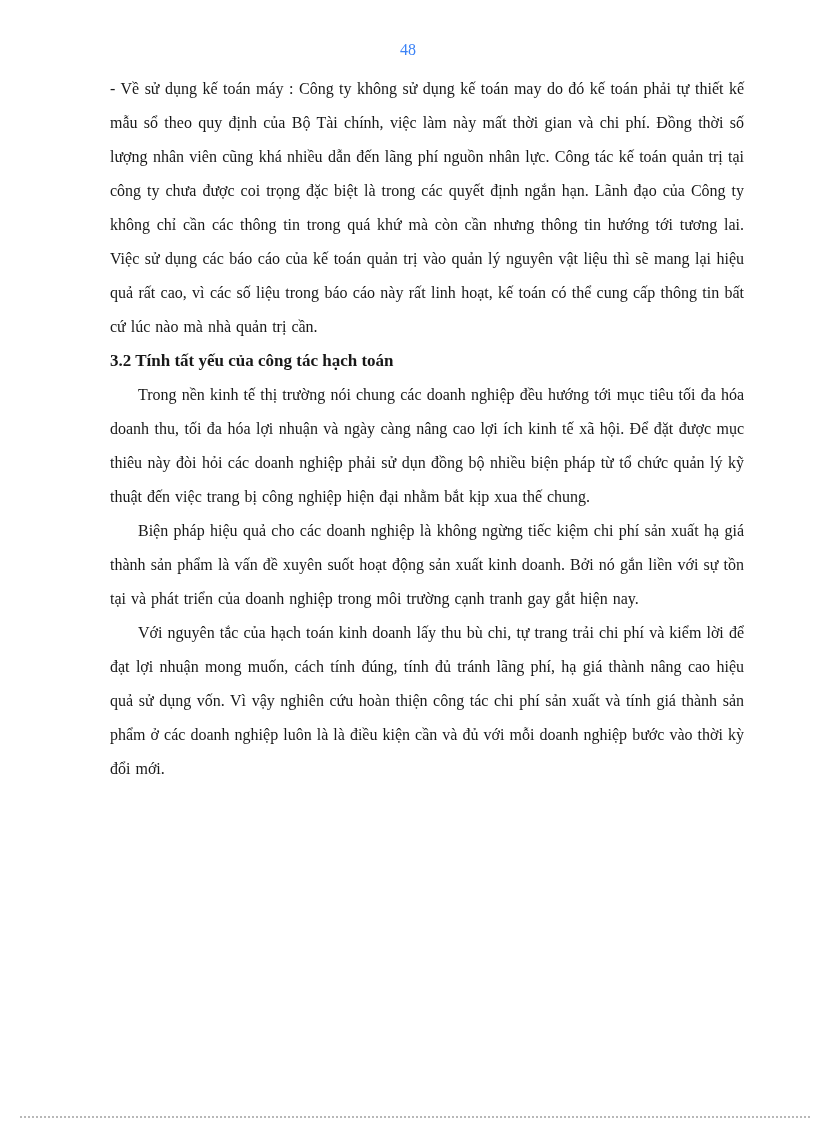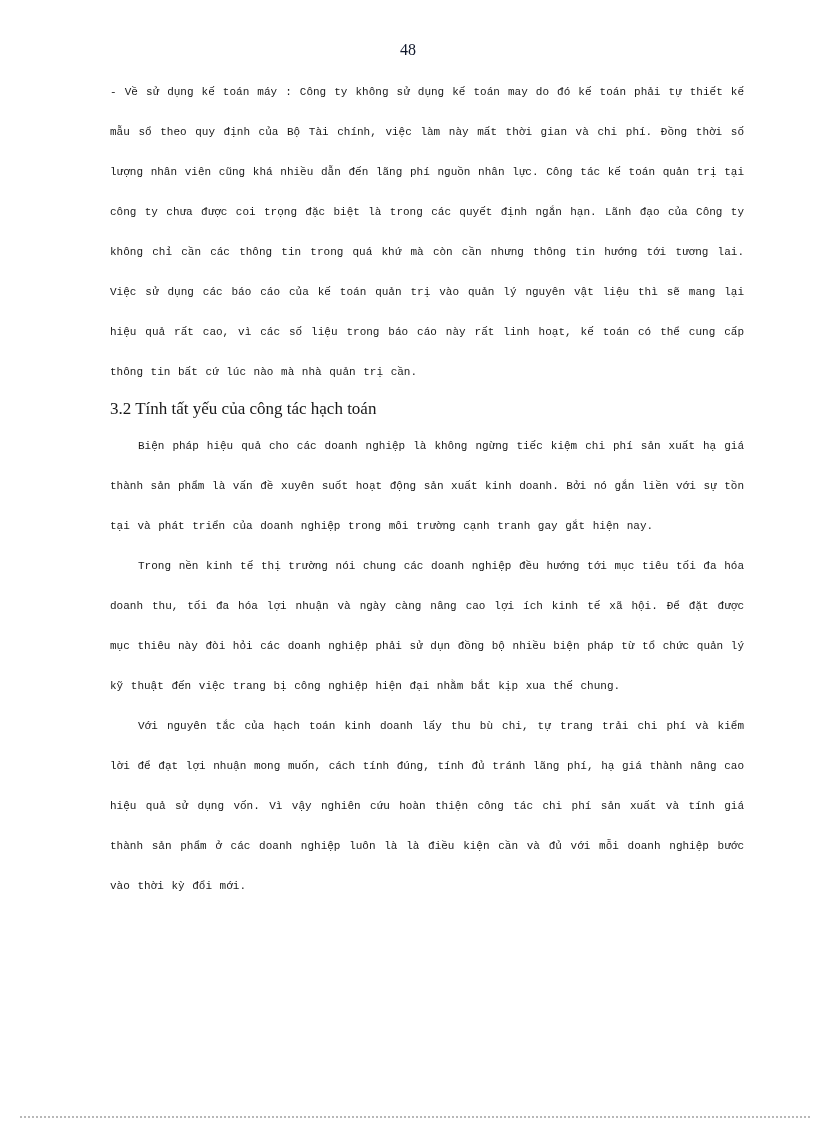--- a/index.html
+++ b/index.html
@@ -19,44 +19,43 @@
     font-family: "Liberation Serif", "DejaVu Serif", serif;
     color: #181818;
   }
 
   .page-number {
     padding-top: 38px;
     text-align: center;
     font-size: 16px;
     line-height: 24px;
     margin-bottom: 10px;
-    color: #0f172a;
+    color: #3b82f6;
   }
 
   .text-block {
     padding-left: 110px;
     padding-right: 72px;
   }
 
   p.body-para {
-    font-size: 11px;
-    line-height: 40px;
+    font-size: 16px;
+    line-height: 34px;
     text-align: justify;
     word-spacing: 1px;
-    font-family: Liberation Mono, monospace;
   }
 
   p.body-para.indent {
     text-indent: 28px;
   }
 
   h2.section-heading {
     font-size: 17px;
     line-height: 34px;
-    font-weight: normal;
+    font-weight: bold;
     text-align: left;
   }
 
   .page-break-dots {
     position: absolute;
     left: 20px;
     right: 6px;
     bottom: 5px;
     height: 0;
     border-top: 2px dotted #b8b8b8;
@@ -68,23 +67,23 @@
 <div class="page">
 
   <div class="page-number">48</div>
 
   <div class="text-block">
 
     <p class="body-para">- Về sử dụng kế toán máy : Công ty không sử dụng kế toán may do đó kế toán phải tự thiết kế mẫu sổ theo quy định của Bộ Tài chính, việc làm này mất thời gian và chi phí. Đồng thời số lượng nhân viên cũng khá nhiều dẫn đến lãng phí nguồn nhân lực. Công tác kế toán quản trị tại công ty chưa được coi trọng đặc biệt là trong các quyết định ngắn hạn. Lãnh đạo của Công ty không chỉ cần các thông tin trong quá khứ mà còn cần nhưng thông tin hướng tới tương lai. Việc sử dụng các báo cáo của kế toán quản trị vào quản lý nguyên vật liệu thì sẽ mang lại hiệu quả rất cao, vì các số liệu trong báo cáo này rất linh hoạt, kế toán có thể cung cấp thông tin bất cứ lúc nào mà nhà quản trị cần.</p>
 
     <h2 class="section-heading">3.2 Tính tất yếu của công tác hạch toán</h2>
 
+    <p class="body-para indent">Trong nền kinh tế thị trường nói chung các doanh nghiệp đều hướng tới mục tiêu tối đa hóa doanh thu, tối đa hóa lợi nhuận và ngày càng nâng cao lợi ích kinh tế xã hội. Để đặt được mục thiêu này đòi hỏi các doanh nghiệp phải sử dụn đồng bộ nhiều biện pháp từ tổ chức quản lý kỹ thuật đến việc trang bị công nghiệp hiện đại nhằm bắt kịp xua thế chung.</p>
+
     <p class="body-para indent">Biện pháp hiệu quả cho các doanh nghiệp là không ngừng tiếc kiệm chi phí sản xuất hạ giá thành sản phẩm là vấn đề xuyên suốt hoạt động sản xuất kinh doanh. Bởi nó gắn liền với sự tồn tại và phát triển của doanh nghiệp trong môi trường cạnh tranh gay gắt hiện nay.</p>
-
-    <p class="body-para indent">Trong nền kinh tế thị trường nói chung các doanh nghiệp đều hướng tới mục tiêu tối đa hóa doanh thu, tối đa hóa lợi nhuận và ngày càng nâng cao lợi ích kinh tế xã hội. Để đặt được mục thiêu này đòi hỏi các doanh nghiệp phải sử dụn đồng bộ nhiều biện pháp từ tổ chức quản lý kỹ thuật đến việc trang bị công nghiệp hiện đại nhằm bắt kịp xua thế chung.</p>
 
 
     <p class="body-para indent">Với nguyên tắc của hạch toán kinh doanh lấy thu bù chi, tự trang trải chi phí và kiểm lời để đạt lợi nhuận mong muốn, cách tính đúng, tính đủ tránh lãng phí, hạ giá thành nâng cao hiệu quả sử dụng vốn. Vì vậy nghiên cứu hoàn thiện công tác chi phí sản xuất và tính giá thành sản phẩm ở các doanh nghiệp luôn là là điều kiện cần và đủ với mỗi doanh nghiệp bước vào thời kỳ đổi mới.</p>
 
   </div>
 
   <div class="page-break-dots"></div>
 
 </div>
 

